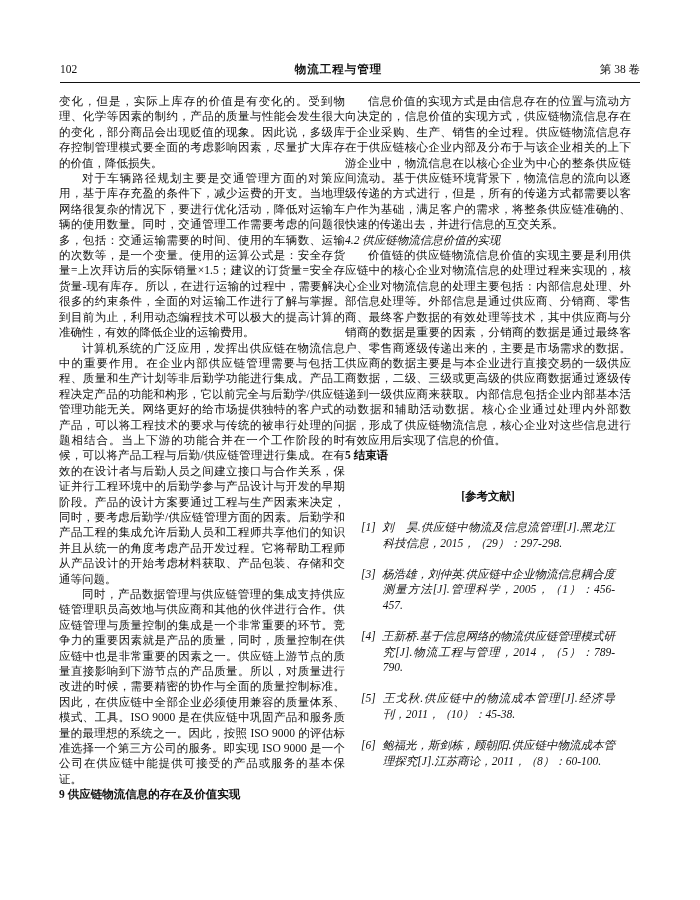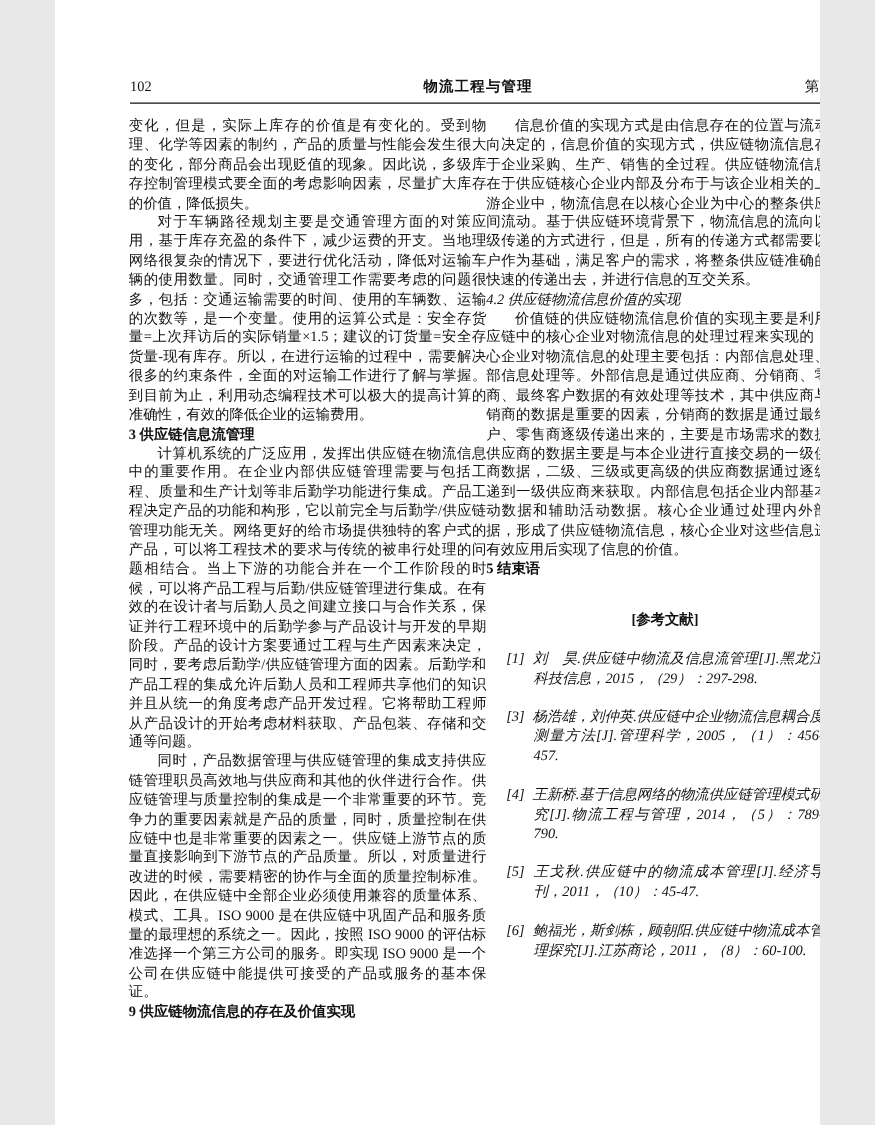--- a/index.html
+++ b/index.html
@@ -3,21 +3,21 @@
 <meta charset="utf-8">
 <style>
   html, body {
     margin: 0;
     padding: 0;
     background: #e8e8e8;
     font-family: "Liberation Serif", "DejaVu Serif", serif;
   }
   .page {
     position: relative;
-    width: 612px;
+    width: 700px;
     height: 900px;
     margin: 0 auto;
     background: #ffffff;
     color: #111111;
     overflow: hidden;
     box-sizing: border-box;
   }
   .page-header {
     position: absolute;
     top: 62px;
@@ -89,21 +89,20 @@
     <span>102</span>
     <span class="journal-title">物流工程与管理</span>
     <span>第 38 卷</span>
   </div>
 
   <div class="columns">
 
     <div class="col">
       <p class="para no-indent">变化，但是，实际上库存的价值是有变化的。受到物理、化学等因素的制约，产品的质量与性能会发生很大的变化，部分商品会出现贬值的现象。因此说，多级库存控制管理模式要全面的考虑影响因素，尽量扩大库存的价值，降低损失。</p>
       <p class="para">对于车辆路径规划主要是交通管理方面的对策应用，基于库存充盈的条件下，减少运费的开支。当地理网络很复杂的情况下，要进行优化活动，降低对运输车辆的使用数量。同时，交通管理工作需要考虑的问题很多，包括：交通运输需要的时间、使用的车辆数、运输的次数等，是一个变量。使用的运算公式是：安全存货量=上次拜访后的实际销量×1.5；建议的订货量=安全存货量-现有库存。所以，在进行运输的过程中，需要解决很多的约束条件，全面的对运输工作进行了解与掌握。到目前为止，利用动态编程技术可以极大的提高计算的准确性，有效的降低企业的运输费用。</p>
-      <p class="sec-heading">3 供应链信息流管理</p>
       <p class="para">计算机系统的广泛应用，发挥出供应链在物流信息中的重要作用。在企业内部供应链管理需要与包括工程、质量和生产计划等非后勤学功能进行集成。产品工程决定产品的功能和构形，它以前完全与后勤学/供应链管理功能无关。网络更好的给市场提供独特的客户式的产品，可以将工程技术的要求与传统的被串行处理的问题相结合。当上下游的功能合并在一个工作阶段的时候，可以将产品工程与后勤/供应链管理进行集成。在有效的在设计者与后勤人员之间建立接口与合作关系，保证并行工程环境中的后勤学参与产品设计与开发的早期阶段。产品的设计方案要通过工程与生产因素来决定，同时，要考虑后勤学/供应链管理方面的因素。后勤学和产品工程的集成允许后勤人员和工程师共享他们的知识并且从统一的角度考虑产品开发过程。它将帮助工程师从产品设计的开始考虑材料获取、产品包装、存储和交通等问题。</p>
       <p class="para">同时，产品数据管理与供应链管理的集成支持供应链管理职员高效地与供应商和其他的伙伴进行合作。供应链管理与质量控制的集成是一个非常重要的环节。竞争力的重要因素就是产品的质量，同时，质量控制在供应链中也是非常重要的因素之一。供应链上游节点的质量直接影响到下游节点的产品质量。所以，对质量进行改进的时候，需要精密的协作与全面的质量控制标准。因此，在供应链中全部企业必须使用兼容的质量体系、模式、工具。ISO 9000 是在供应链中巩固产品和服务质量的最理想的系统之一。因此，按照 ISO 9000 的评估标准选择一个第三方公司的服务。即实现 ISO 9000 是一个公司在供应链中能提供可接受的产品或服务的基本保证。</p>
       <p class="sec-heading">9 供应链物流信息的存在及价值实现</p>
     </div>
 
     <div class="col">
       <p class="para">信息价值的实现方式是由信息存在的位置与流动方向决定的，信息价值的实现方式，供应链物流信息存在于企业采购、生产、销售的全过程。供应链物流信息存在于供应链核心企业内部及分布于与该企业相关的上下游企业中，物流信息在以核心企业为中心的整条供应链间流动。基于供应链环境背景下，物流信息的流向以逐级传递的方式进行，但是，所有的传递方式都需要以客户作为基础，满足客户的需求，将整条供应链准确的、快速的传递出去，并进行信息的互交关系。</p>
       <p class="sub-heading">4.2 供应链物流信息价值的实现</p>
       <p class="para">价值链的供应链物流信息价值的实现主要是利用供应链中的核心企业对物流信息的处理过程来实现的，核心企业对物流信息的处理主要包括：内部信息处理、外部信息处理等。外部信息是通过供应商、分销商、零售商、最终客户数据的有效处理等技术，其中供应商与分销商的数据是重要的因素，分销商的数据是通过最终客户、零售商逐级传递出来的，主要是市场需求的数据。供应商的数据主要是与本企业进行直接交易的一级供应商数据，二级、三级或更高级的供应商数据通过逐级传递到一级供应商来获取。内部信息包括企业内部基本活动数据和辅助活动数据。核心企业通过处理内外部数据，形成了供应链物流信息，核心企业对这些信息进行有效应用后实现了信息的价值。</p>
       <p class="sec-heading">5 结束语</p>
@@ -113,21 +112,21 @@
       <p class="ref-item">
         <span class="ref-label">[1]</span><span>刘　昊.供应链中物流及信息流管理[J].黑龙江科技信息，2015，（29）：297-298.</span>
       </p>
       <p class="ref-item">
         <span class="ref-label">[3]</span><span>杨浩雄，刘仲英.供应链中企业物流信息耦合度测量方法[J].管理科学，2005，（1）：456-457.</span>
       </p>
       <p class="ref-item">
         <span class="ref-label">[4]</span><span>王新桥.基于信息网络的物流供应链管理模式研究[J].物流工程与管理，2014，（5）：789-790.</span>
       </p>
       <p class="ref-item">
-        <span class="ref-label">[5]</span><span>王戈秋.供应链中的物流成本管理[J].经济导刊，2011，（10）：45-47.</span>
+        <span class="ref-label">[5]</span><span>王戈秋.供应链中的物流成本管理[J].经济导刊，2011，（10）：45-38.</span>
       </p>
       <p class="ref-item">
         <span class="ref-label">[6]</span><span>鲍福光，斯剑栋，顾朝阳.供应链中物流成本管理探究[J].江苏商论，2011，（8）：60-100.</span>
       </p>
     </div>
 
   </div>
 
 </div>
 

